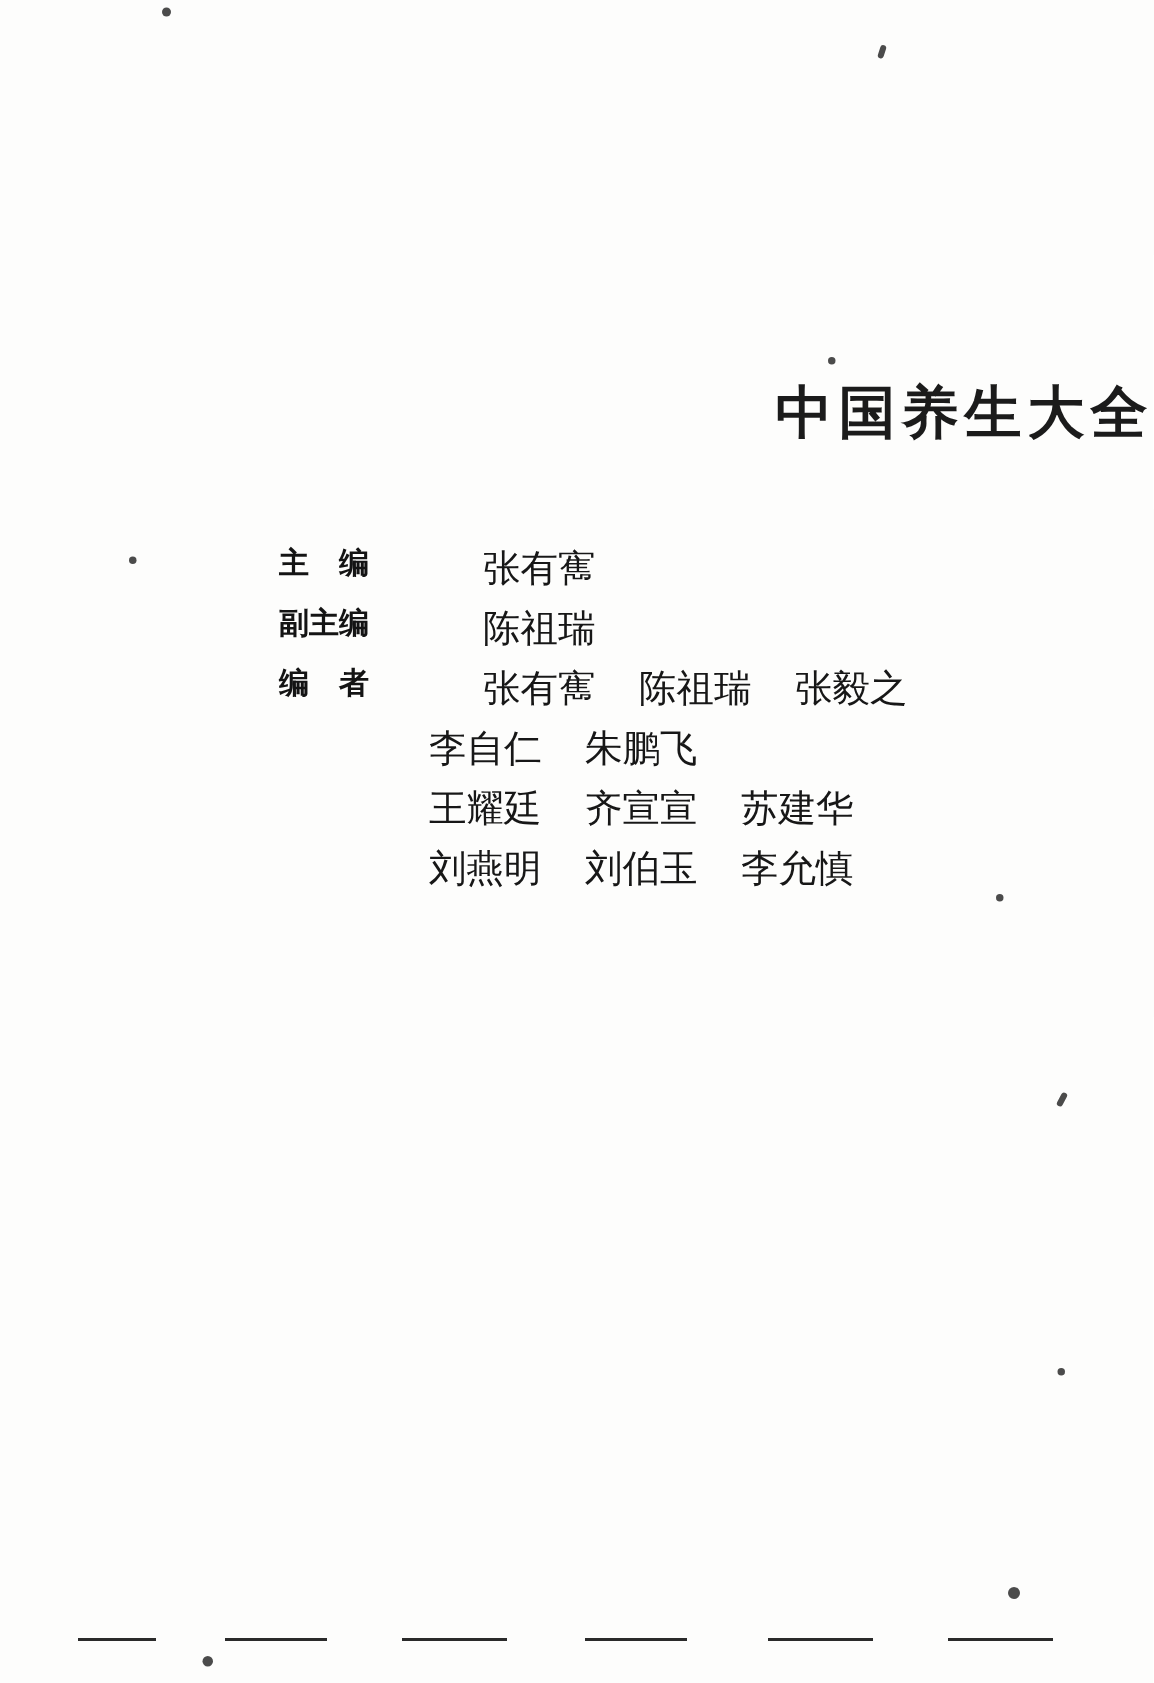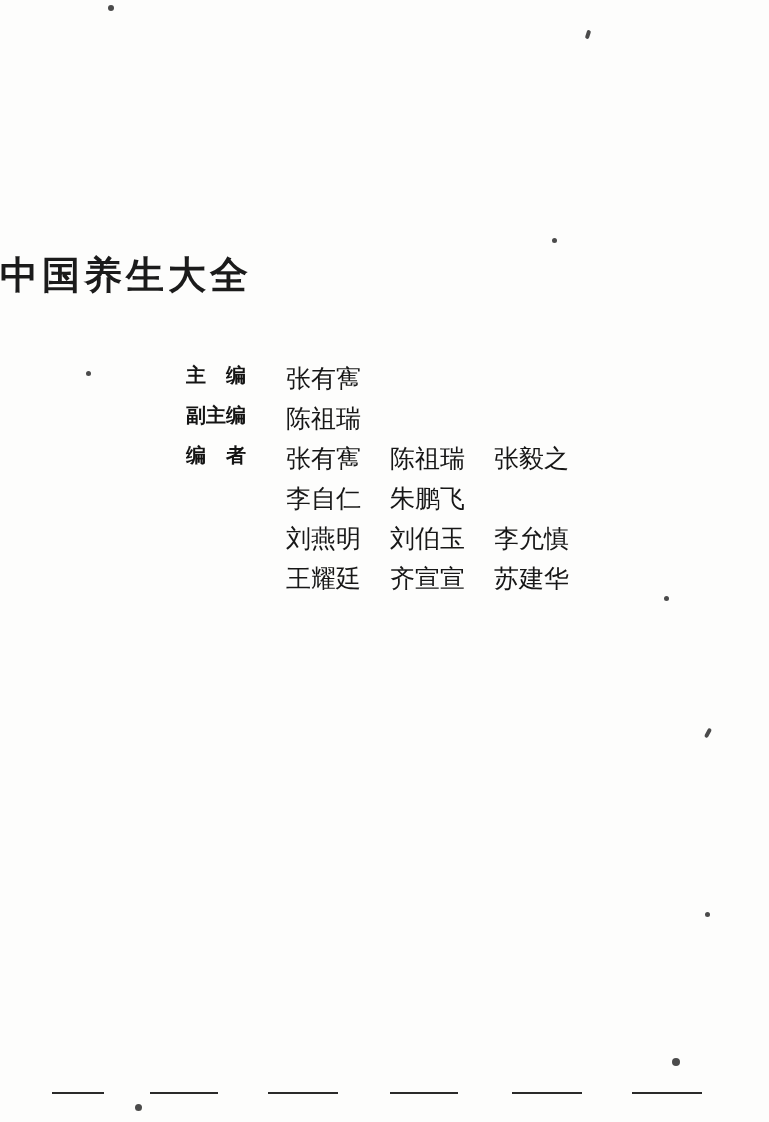--- a/index.html
+++ b/index.html
@@ -22,38 +22,39 @@
     position: absolute;
     background: #2b2b2b;
     border-radius: 50%;
     opacity: 0.85;
   }
   .title {
     position: absolute;
     left: 0;
     top: 225px;
     width: 769px;
-    text-align: left;
+    text-align: right;
     font-family: Liberation Sans, sans-serif;
     font-size: 38px;
     letter-spacing: 4px;
     color: #1b1b1b;
     font-weight: 600;
   }
   .credits {
     position: absolute;
     left: 186px;
     top: 362px;
     width: 430px;
   }
   .crow {
     display: flex;
     align-items: flex-start;
     margin-bottom: 4px;
     height: 36px;
+    gap: 36px;
   }
   .clabel {
     width: 100px;
     flex: 0 0 100px;
     font-family: "DejaVu Serif", serif;
     font-size: 20px;
     font-weight: 700;
     color: #141414;
     letter-spacing: 0px;
     display: flex;
@@ -146,32 +147,32 @@
       <div class="cont-pad"></div>
       <div class="names">
         <div class="name">李自仁</div>
         <div class="name">朱鹏飞</div>
       </div>
     </div>
 
     <div class="cont-row">
       <div class="cont-pad"></div>
       <div class="names">
-        <div class="name">刘燕明</div>
-        <div class="name">刘伯玉</div>
-        <div class="name">李允慎</div>
+        <div class="name">王耀廷</div>
+        <div class="name">齐宣宣</div>
+        <div class="name">苏建华</div>
       </div>
     </div>
 
     <div class="cont-row">
       <div class="cont-pad"></div>
       <div class="names">
-        <div class="name">王耀廷</div>
-        <div class="name">齐宣宣</div>
-        <div class="name">苏建华</div>
+        <div class="name">刘燕明</div>
+        <div class="name">刘伯玉</div>
+        <div class="name">李允慎</div>
       </div>
     </div>
 
 
   </div>
 
   <div class="marks">
     <div class="dash" style="left:52px; width:52px;"></div>
     <div class="dash" style="left:150px; width:68px;"></div>
     <div class="dash" style="left:268px; width:70px;"></div>

